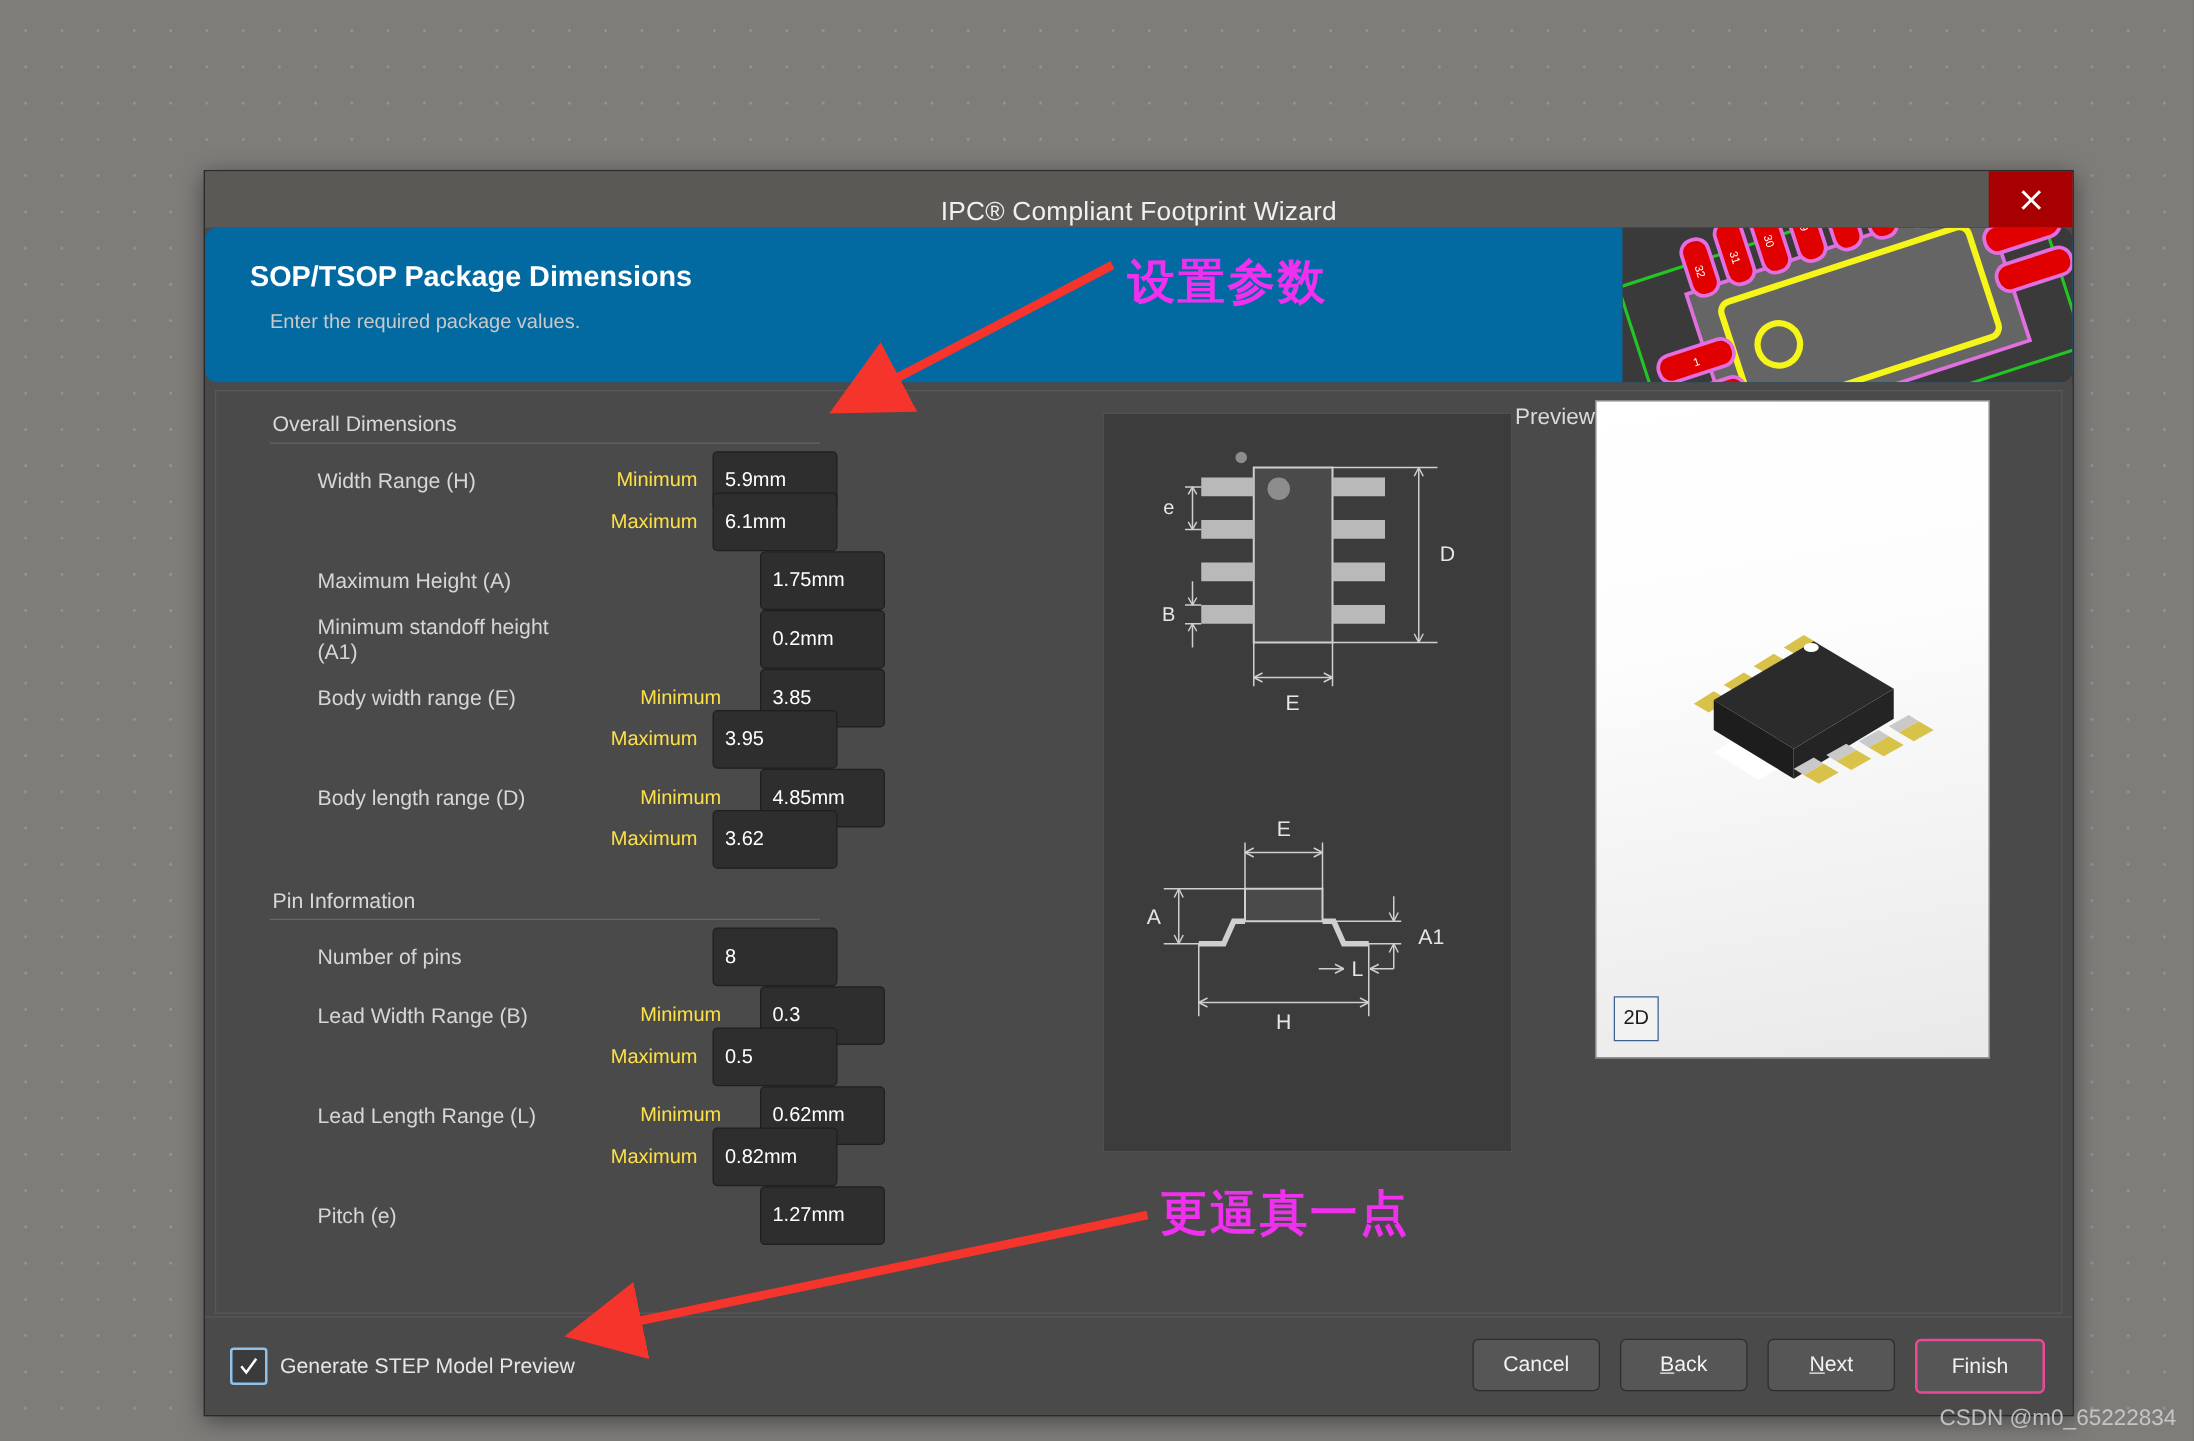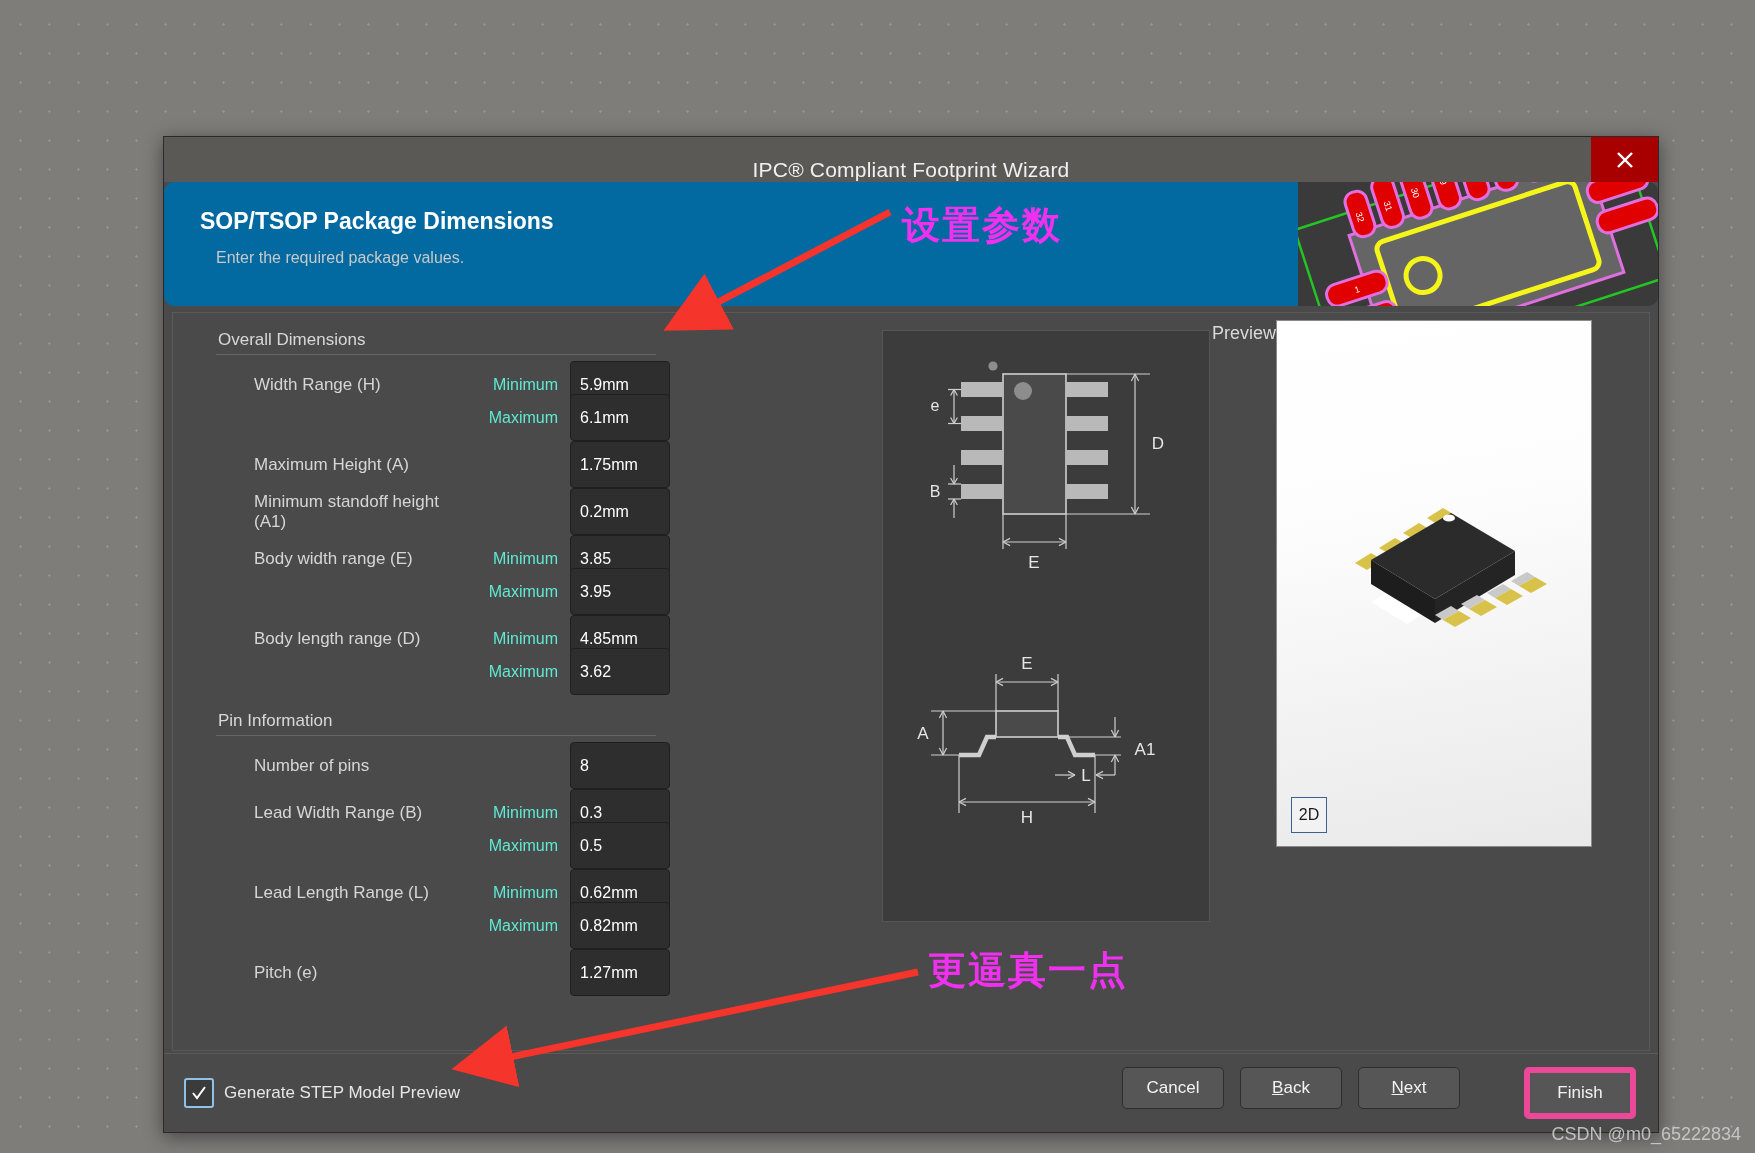--- a/index.html
+++ b/index.html
@@ -74,28 +74,28 @@
   #form-col{width:640px;flex:0 0 640px;padding-left:44px;padding-top:10px;}
   .group-head{
     font-size:17px;color:#d8d8d8;margin:0 0 4px 10px;
   }
   .group-rule{
     height:1px;background:#666;margin:0 0 14px 8px;width:440px;
   }
   .row{
     display:flex;align-items:center;height:31px;margin-bottom:2px;
   }
-  .row.gap{margin-top:16px;}
+  .row.gap{margin-top:16px;gap:19px;}
   .row .lbl{
     width:262px;flex:0 0 262px;padding-left:46px;box-sizing:border-box;
     font-size:17px;color:#d6d6d6;
   }
   .row .minmax{
     width:100px;flex:0 0 100px;text-align:right;padding-right:12px;box-sizing:border-box;
-    font-size:16px;color:#5eead4;
+    font-size:16px;color:#fde047;
   }
   .row .minmax.empty{visibility:hidden;}
   .field{
     width:100px;flex:0 0 100px;height:47px;
     background:#2e2e2e;border:1px solid #1f1f1f;border-radius:4px;
     color:#ffffff;font-size:16px;
     display:flex;align-items:center;padding-left:9px;box-sizing:border-box;
     cursor:text;
   }
 
@@ -149,21 +149,21 @@
   #chk-box svg{display:block;}
   #chk-label{font-size:17px;color:#e6e6e6;}
   #btnbar{margin-left:auto;display:flex;gap:16px;padding-left:20px;}
   .wbtn{
     width:100px;height:40px;border-radius:5px;
     background:#565656;border:1px solid #2d2d2d;
     color:#f2f2f2;font-size:17px;
     display:flex;align-items:center;justify-content:center;
     cursor:pointer;
   }
-  .wbtn.default{border:6px solid #ec4899;margin-left:48px;}
+  .wbtn.default{border:2px solid #ec4899;}
   .wbtn u{text-decoration:underline;}
 
   
   #content-frame{
     position:absolute;left:8px;top:6px;right:8px;bottom:2px;
     border:1px solid #595959;pointer-events:none;
   }
 
   
   .anno-text{

